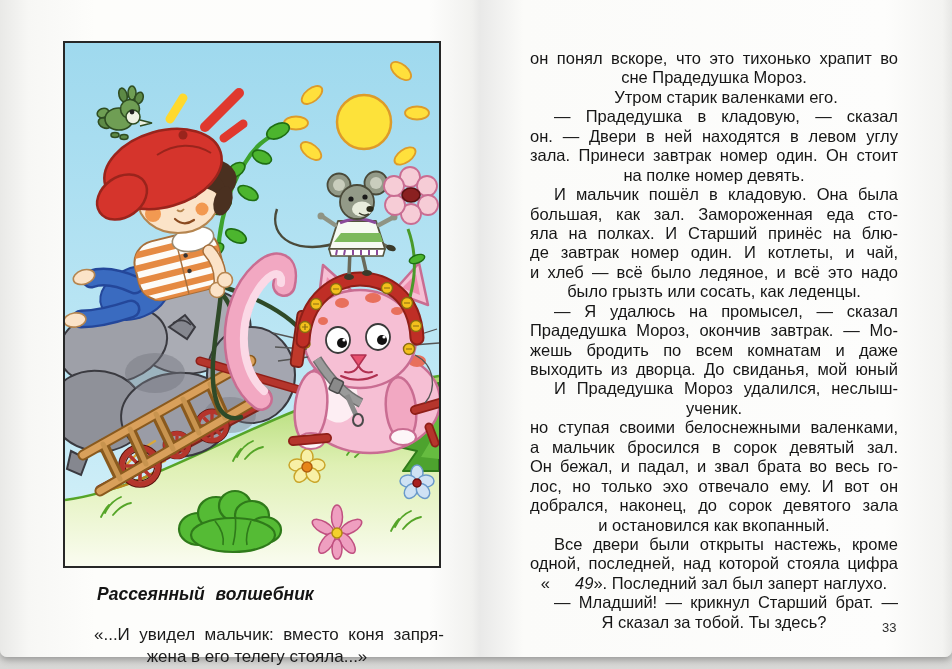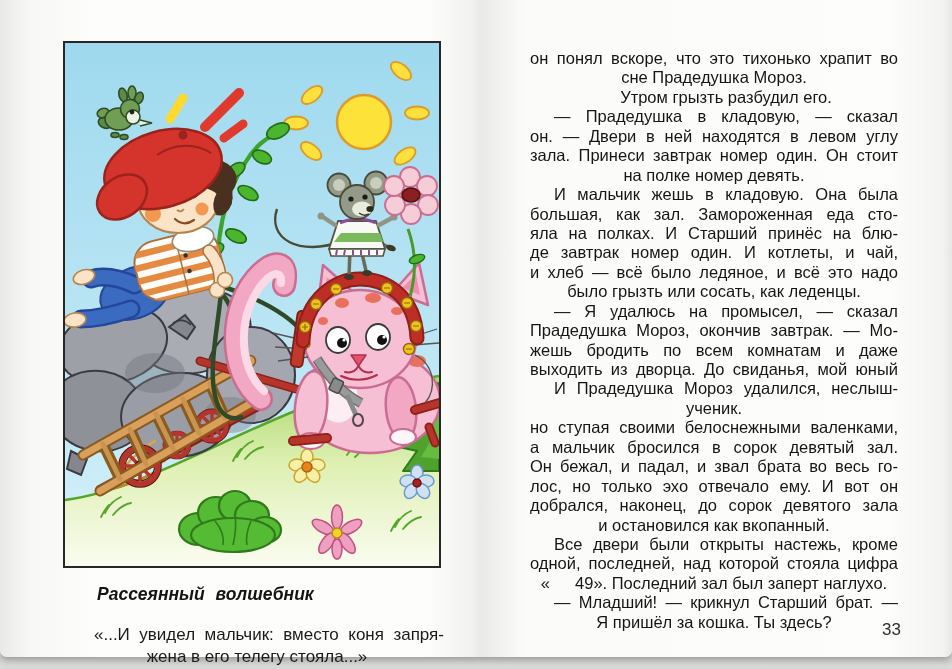--- a/index.html
+++ b/index.html
@@ -17,22 +17,22 @@
           border:2px solid #272727;box-sizing:border-box;margin:0;background:#bfe6f4;}
   .illustration-frame svg{display:block;width:100%;height:100%;}
   .caption{position:absolute;left:70px;top:583px;width:374px;--lh:22px;font-size:17px;}
   .caption-title{height:22px;line-height:22px;padding-left:27px;font-weight:bold;font-style:italic;
           font-size:17.5px;word-spacing:6px;color:#141414;}
   .caption-quote{margin-top:19px;}
   .textcol{position:absolute;left:54px;top:49px;width:368px;--lh:19.45px;font-size:16.5px;color:#161616;}
   .line{height:var(--lh);line-height:var(--lh);overflow:hidden;white-space:normal;text-align:center;}
   .line.justify{text-align:justify;text-align-last:justify;}
   .line.indent{padding-left:24px;}
-  .ital{margin-left:25px;}
-  .page-number{position:absolute;left:406px;top:620px;width:40px;font-size:17px;color:#2e2e2e;}
+  .ital{font-style:italic;margin-left:25px;}
+  .page-number{position:absolute;left:406px;top:620px;width:40px;font-size:13px;color:#2e2e2e;}
 </style>
 </head>
 <body>
 
 <div class="screen">
   <div class="spread">
 
     <div class="page page-left">
       <figure class="illustration-frame">
         <svg viewBox="0 0 374 523" aria-hidden="true">
@@ -429,26 +429,26 @@
             <div class="line justify indent"><span>«...И увидел мальчик: вместо коня запря-</span></div>
             <div class="line"><span>жена в его телегу стояла...»</span></div>
           </div>
       </div>
     </div>
 
     <div class="page page-right">
       <div class="textcol">
           <div class="line justify"><span>он понял вскоре, что это тихонько храпит во</span></div>
           <div class="line"><span>сне Прадедушка Мороз.</span></div>
-          <div class="line indent"><span>Утром грызть разбудил его.</span></div>
+          <div class="line indent"><span>Утром старик валенками его.</span></div>
           <div class="line justify indent"><span>— Прадедушка в кладовую, — сказал</span></div>
           <div class="line justify"><span>он. — Двери в ней находятся в левом углу</span></div>
           <div class="line justify"><span>зала. Принеси завтрак номер один. Он стоит</span></div>
           <div class="line"><span>на полке номер девять.</span></div>
-          <div class="line justify indent"><span>И мальчик жешь в кладовую. Она была</span></div>
+          <div class="line justify indent"><span>И мальчик пошёл в кладовую. Она была</span></div>
           <div class="line justify"><span>большая, как зал. Замороженная еда сто-</span></div>
           <div class="line justify"><span>яла на полках. И Старший принёс на блю-</span></div>
           <div class="line justify"><span>де завтрак номер один. И котлеты, и чай,</span></div>
           <div class="line justify"><span>и хлеб — всё было ледяное, и всё это надо</span></div>
           <div class="line"><span>было грызть или сосать, как леденцы.</span></div>
           <div class="line justify indent"><span>— Я удалюсь на промысел, — сказал</span></div>
           <div class="line justify"><span>Прадедушка Мороз, окончив завтрак. — Мо-</span></div>
           <div class="line justify"><span>жешь бродить по всем комнатам и даже</span></div>
           <div class="line justify"><span>выходить из дворца. До свиданья, мой юный</span></div>
           <div class="line justify indent"><span>И Прадедушка Мороз удалился, неслыш-</span></div>
@@ -456,19 +456,19 @@
           <div class="line justify"><span>но ступая своими белоснежными валенками,</span></div>
           <div class="line justify"><span>а мальчик бросился в сорок девятый зал.</span></div>
           <div class="line justify"><span>Он бежал, и падал, и звал брата во весь го-</span></div>
           <div class="line justify"><span>лос, но только эхо отвечало ему. И вот он</span></div>
           <div class="line justify"><span>добрался, наконец, до сорок девятого зала</span></div>
           <div class="line"><span>и остановился как вкопанный.</span></div>
           <div class="line justify indent"><span>Все двери были открыты настежь, кроме</span></div>
           <div class="line justify"><span>одной, последней, над которой стояла цифра</span></div>
           <div class="line"><span>«</span><span class="ital">49</span><span>». Последний зал был заперт наглухо.</span></div>
           <div class="line justify indent"><span>— Младший! — крикнул Старший брат. —</span></div>
-          <div class="line"><span>Я пришёл за кошка. Ты здесь?</span></div>
+          <div class="line"><span>Я сказал за тобой. Ты здесь?</span></div>
         </div>
       <div class="page-number">33</div>
     </div>
 
   </div>
 </div>
 
 </body></html>

